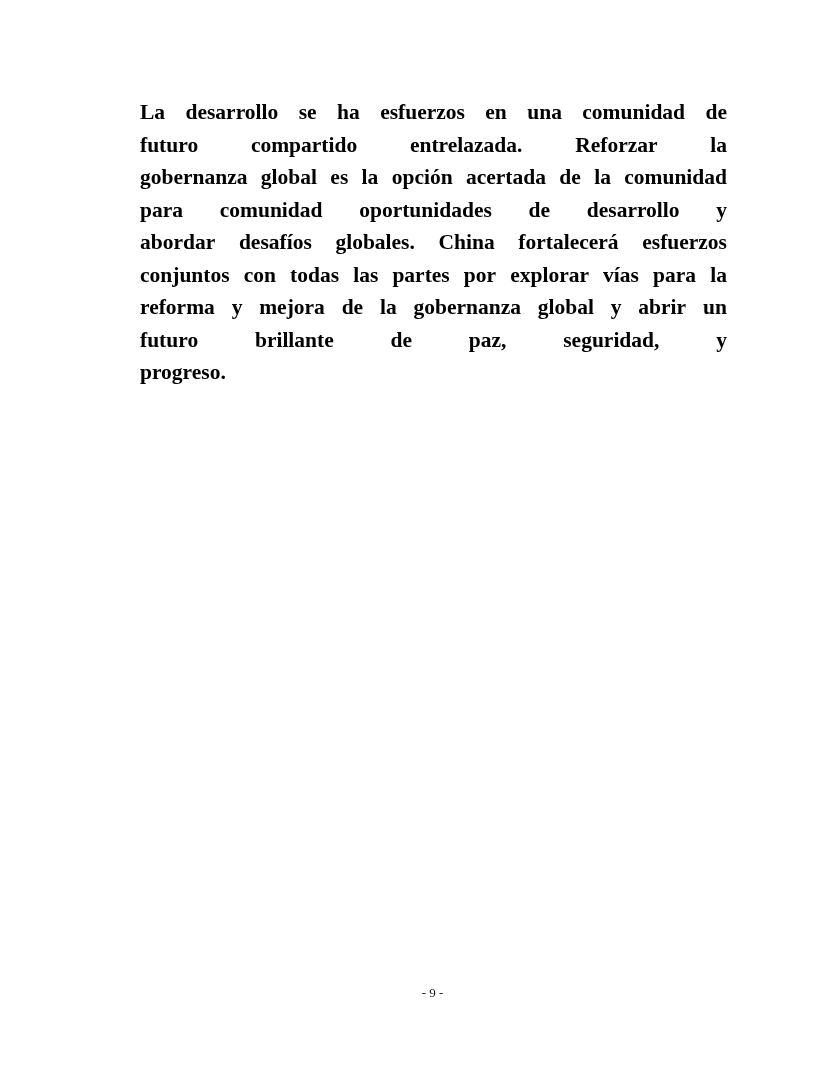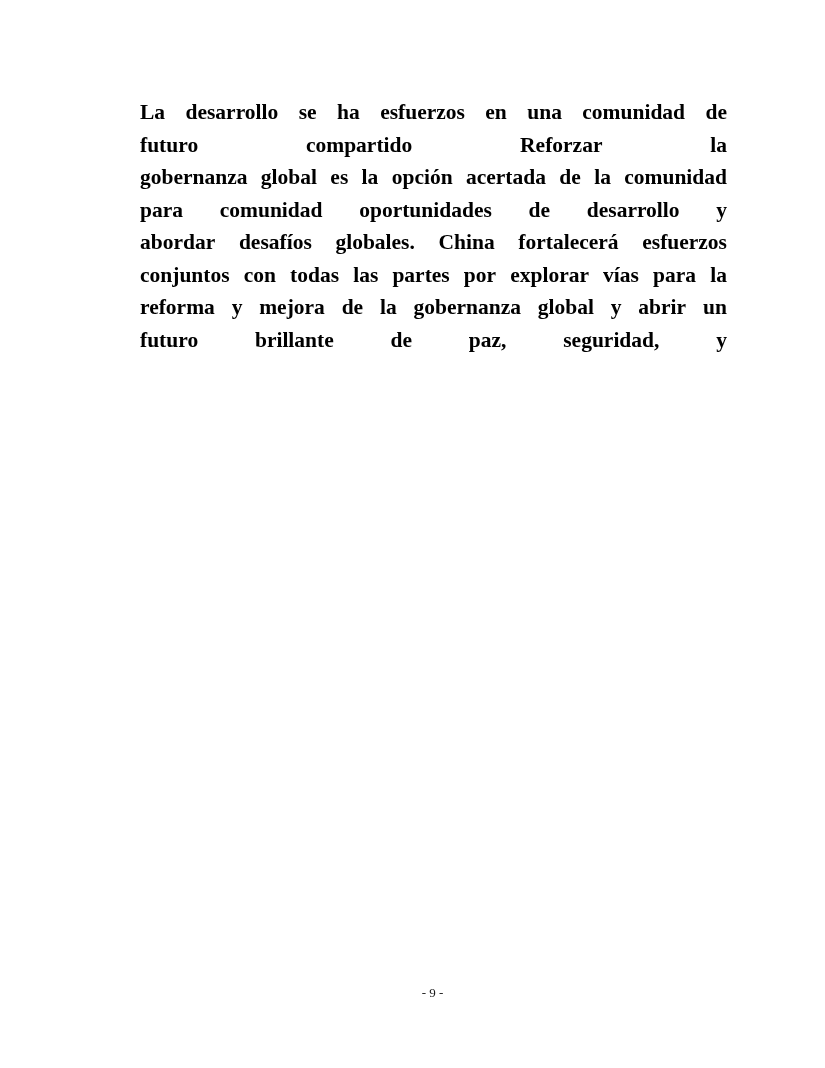--- a/index.html
+++ b/index.html
@@ -60,20 +60,21 @@
         <span>ha</span>
         <span>esfuerzos</span>
         <span>en</span>
         <span>una</span>
         <span>comunidad</span>
         <span>de</span>
       </div>
       <div class="line">
         <span>futuro</span>
         <span>compartido</span>
+        <span>entrelazada.</span>
         <span>Reforzar</span>
         <span>la</span>
       </div>
       <div class="line">
         <span>gobernanza</span>
         <span>global</span>
         <span>es</span>
         <span>la</span>
         <span>opción</span>
         <span>acertada</span>
@@ -122,15 +123,16 @@
         <span>un</span>
       </div>
       <div class="line">
         <span>futuro</span>
         <span>brillante</span>
         <span>de</span>
         <span>paz,</span>
         <span>seguridad,</span>
         <span>y</span>
       </div>
+      <div class="line last">progreso.</div>
     </div>
   <div class="footer">- 9 -</div>
 </div>
 
 </body></html>

